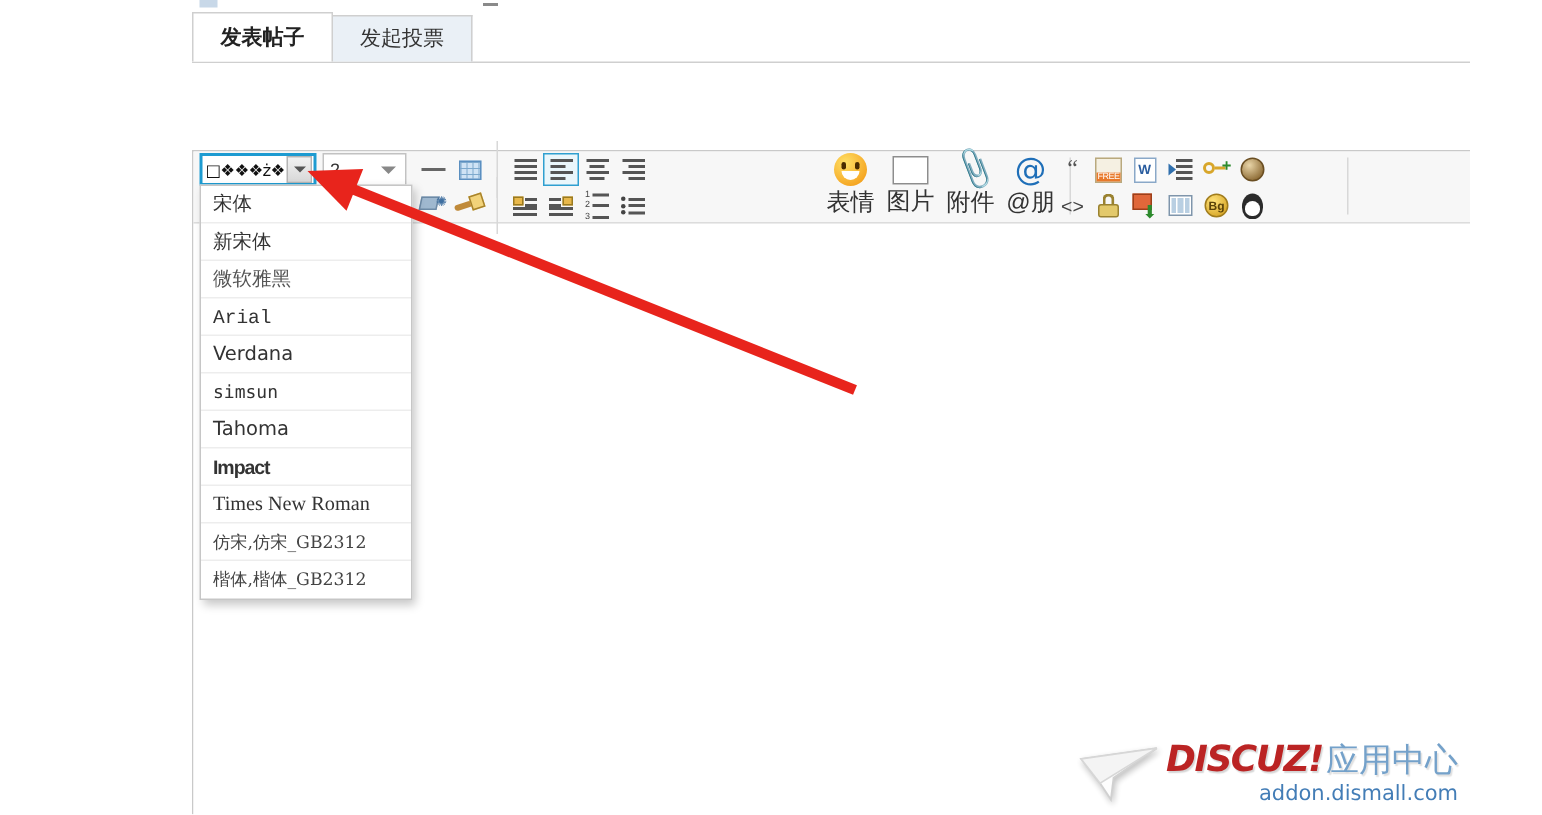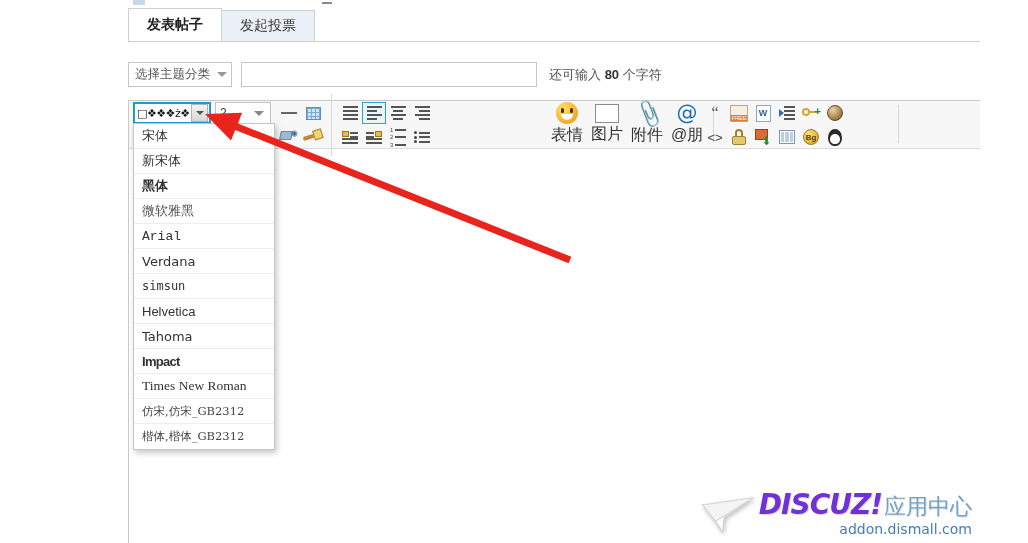--- a/index.html
+++ b/index.html
@@ -424,23 +424,23 @@
     filter: drop-shadow(1px 2px 2px rgba(0,0,0,0.25));
   }
   .wm-text { display: flex; flex-direction: column; align-items: flex-end; }
   .wm-line1 {
     display: flex; align-items: baseline;
     line-height: 1;
   }
   .wm-discuz {
     font-family: "DejaVu Sans", sans-serif;
     font-weight: bold; font-style: italic;
-    font-size: 28px;
+    font-size: 24px;
     letter-spacing: -1px;
-    color: #6d28d9;
+    color: #b91c1c;
     text-shadow: 1px 1px 1px rgba(0,0,0,0.18);
   }
   .wm-cn {
     font-family: "DejaVu Sans", sans-serif;
     font-size: 22px;
     color: #6f9ec8;
     margin-left: 2px;
     text-shadow: 1px 1px 1px rgba(0,0,0,0.15);
   }
   .wm-url {
@@ -463,32 +463,20 @@
   <div class="tabs">
     <div class="tab active">
       <span>发表帖子</span>
     </div>
     <div class="tab">
       <span>发起投票</span>
     </div>
   </div>
   <div class="tabs-underline"></div>
 
-  <div class="meta-row">
-    <div class="sel-box">
-      <span class="sel-label">选择主题分类</span>
-      <span class="caret"></span>
-    </div>
-    <input class="title-input" type="text" placeholder="" style="">
-    <div class="char-hint">
-      <span>还可输入</span>
-      <b>80</b>
-      <span>个字符</span>
-    </div>
-  </div>
 
   <div class="editor">
 
     <div class="toolbar">
       <div class="tb-rows">
 
         <div class="font-sel">
           <span class="mojibake">□❖❖❖ż❖</span>
           <span class="sel-arrow-btn">
               <i></i>
@@ -705,26 +693,24 @@
           </div>
           <div class="rr">
             <span class="redo"></span>
             <span class="rbox" style="border-color:#b5b5b5;"></span>
           </div>
         </div>
 
         <div class="font-list">
           <div class="font-item ff-song">宋体</div>
           <div class="font-item ff-song">新宋体</div>
-          <div class="font-item ff-hei">黑体</div>
           <div class="font-item ff-yahei">微软雅黑</div>
           <div class="font-item ff-arial">Arial</div>
           <div class="font-item ff-verd">Verdana</div>
           <div class="font-item ff-mono">simsun</div>
-          <div class="font-item ff-helv">Helvetica</div>
           <div class="font-item ff-taho">Tahoma</div>
           <div class="font-item ff-impact">Impact</div>
           <div class="font-item ff-times">Times New Roman</div>
           <div class="font-item ff-fang">仿宋,仿宋_GB2312</div>
           <div class="font-item ff-kai">楷体,楷体_GB2312</div>
         </div>
 
       </div>
     </div>
 

